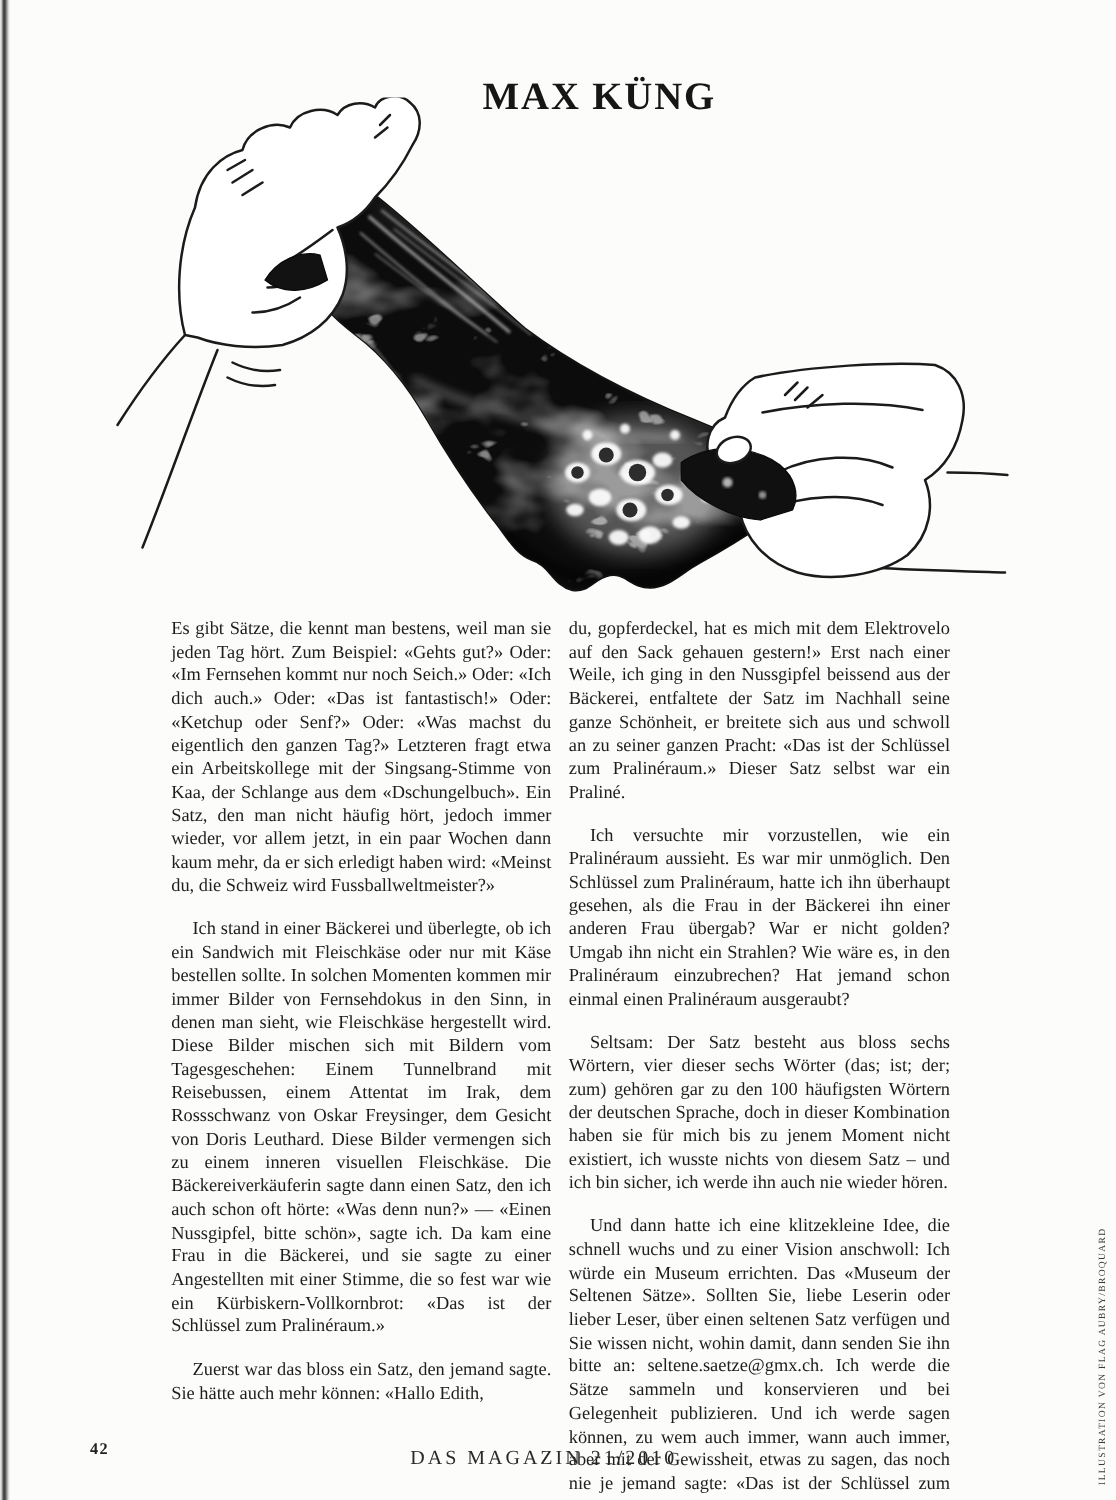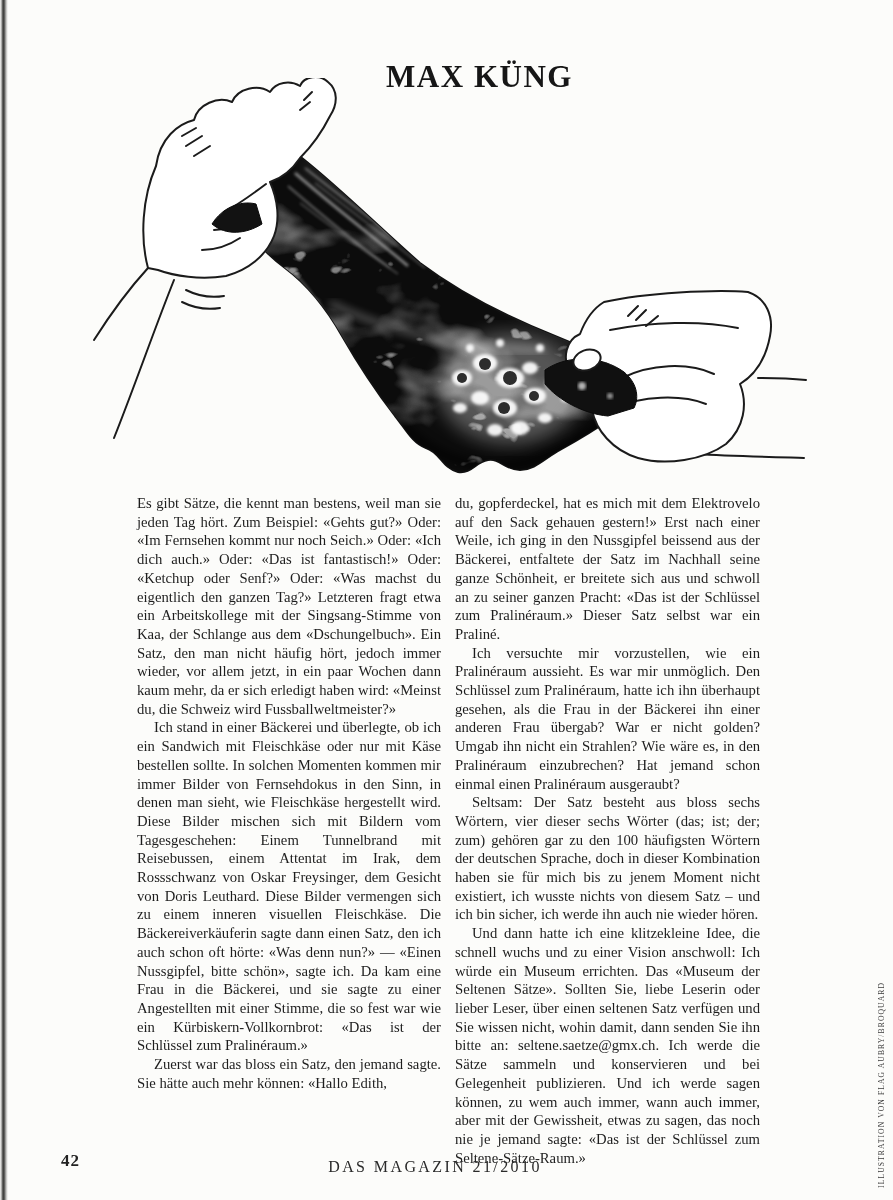--- a/index.html
+++ b/index.html
@@ -23,24 +23,24 @@
   .illustration{
     position:absolute;left:90px;top:78px;width:720px;height:412px;
   }
   .article{
     position:absolute;left:137px;top:494px;width:623px;
     display:flex;gap:14px;justify-content:flex-end;
   }
   .col{width:304px;font-size:14.7px;line-height:18.7px;
     text-align:justify;text-justify:inter-word;hyphens:auto;}
   .col p{margin:0;}
-  .col p.indent{text-indent:17px;}
+  .col p.indent{text-indent:17px;margin-top:16px;}
   .page-number{
-    position:absolute;left:61px;top:1151px;
-    font-size:17px;font-weight:700;letter-spacing:1px;color:#222;
+    position:absolute;left:72px;top:1151px;
+    font-size:13px;font-weight:700;letter-spacing:1px;color:#222;
   }
   .magazine-footer{
     position:absolute;left:435px;top:1158px;transform:translateX(-50%);
     font-size:16px;letter-spacing:2.4px;color:#2a2a2a;white-space:nowrap;
   }
   .credit-vertical{
     position:absolute;right:7px;bottom:12px;
     writing-mode:vertical-rl;transform:rotate(180deg);
     font-size:7.6px;letter-spacing:1.1px;color:#3a3a3a;white-space:nowrap;
   }

